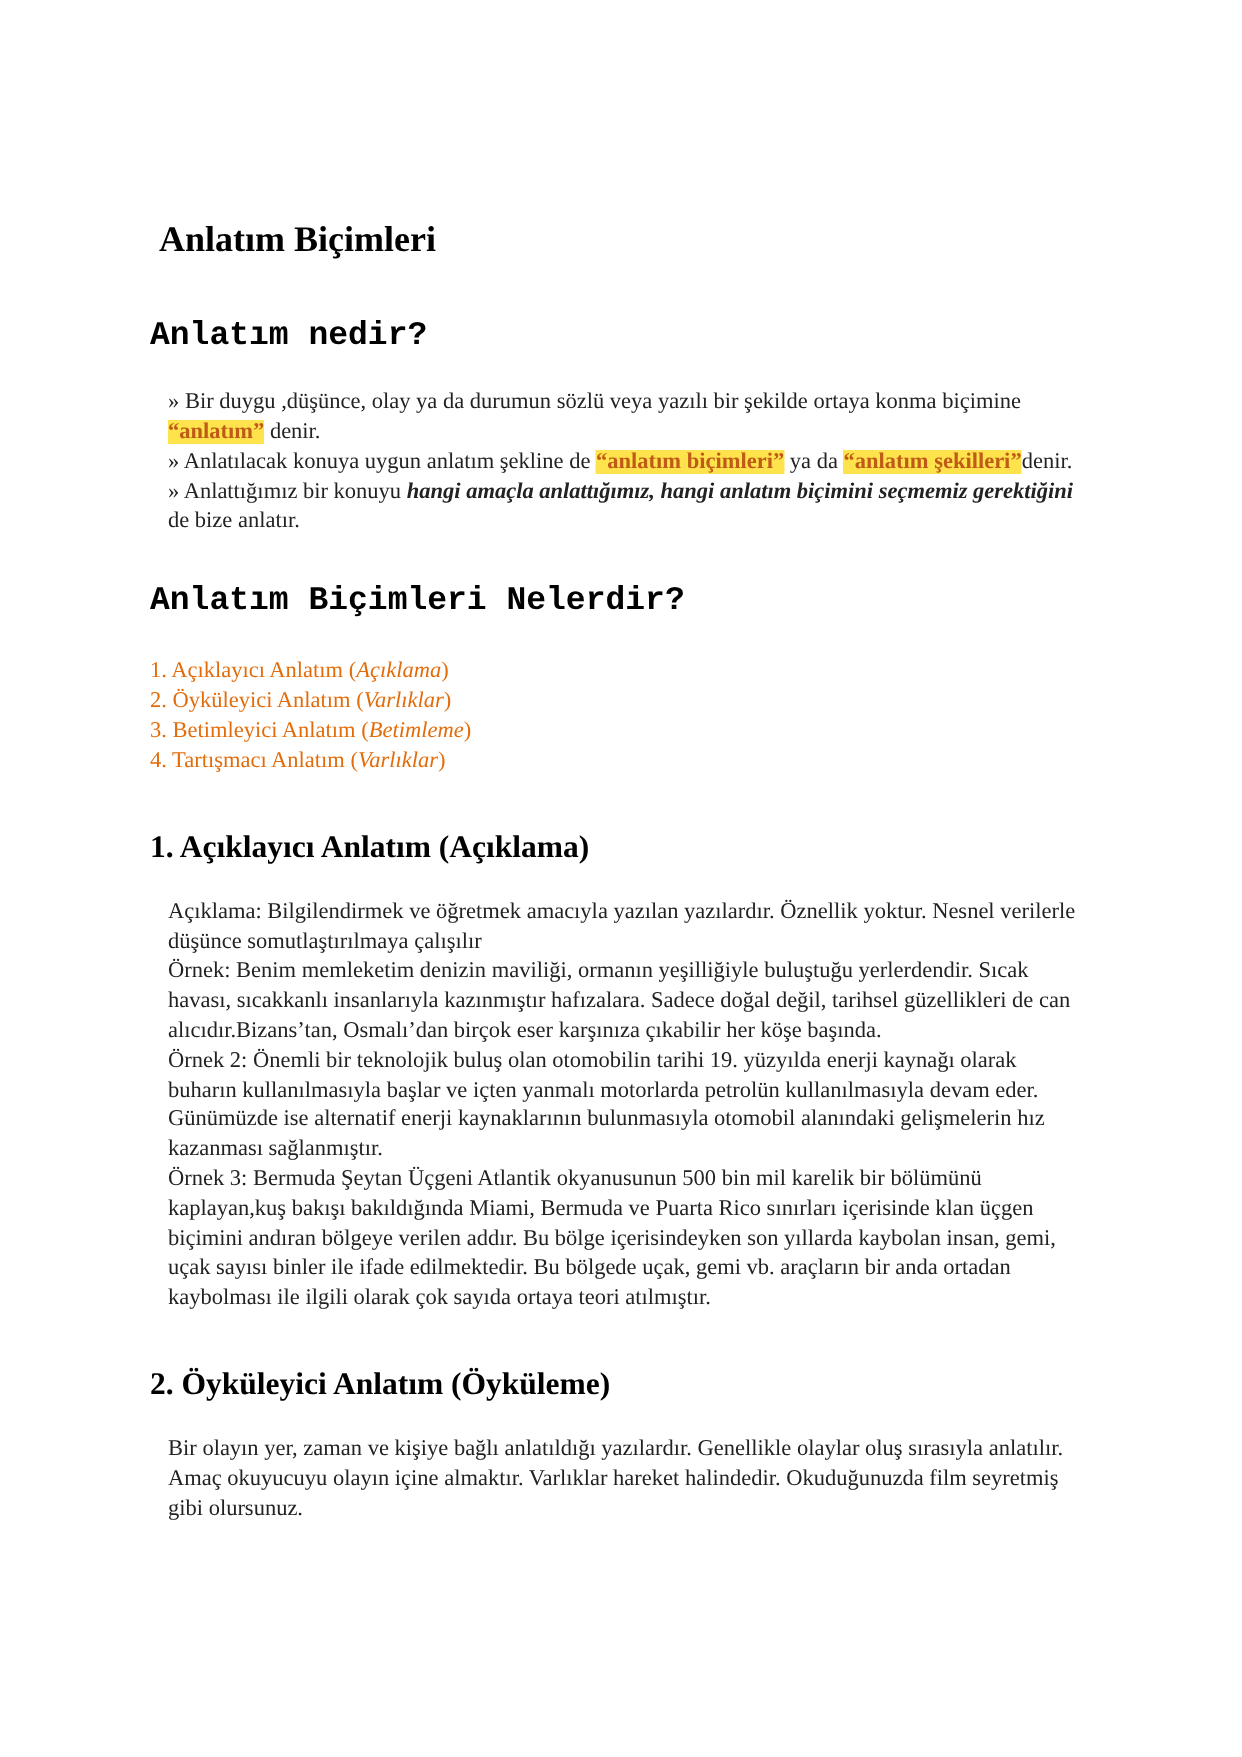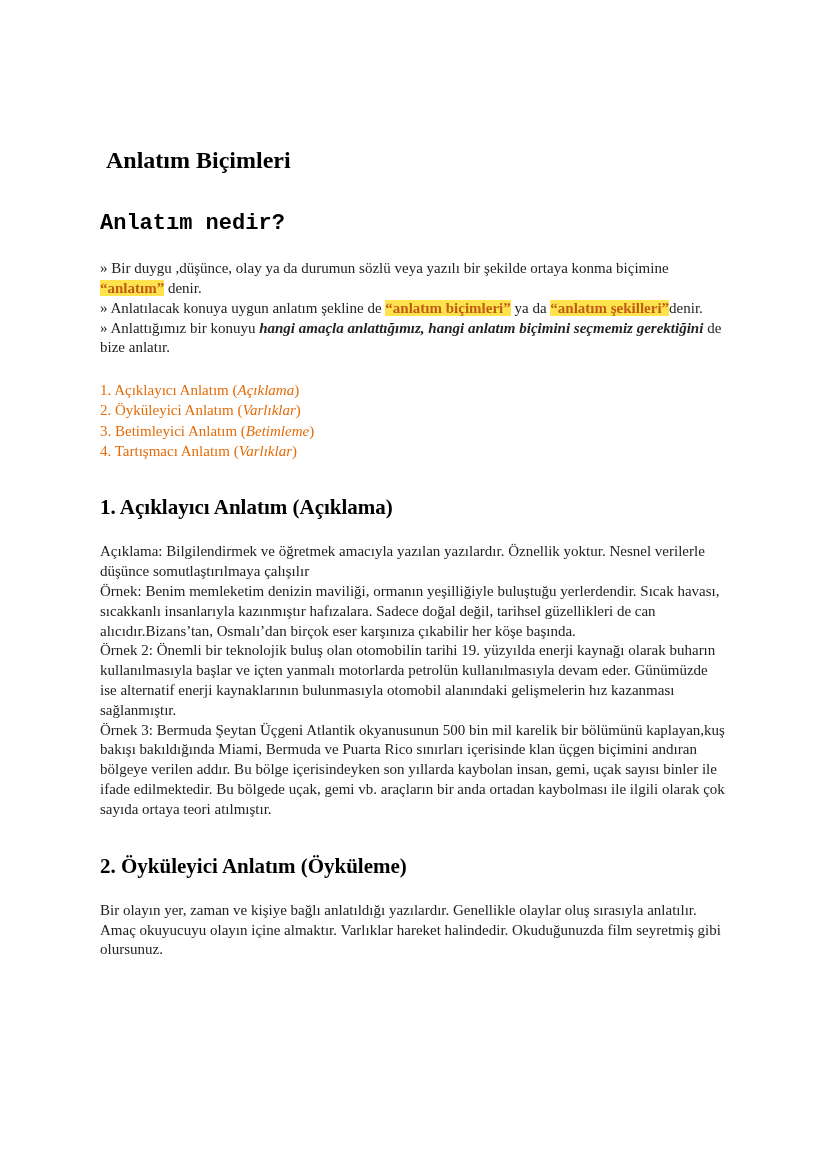--- a/index.html
+++ b/index.html
@@ -42,20 +42,21 @@
   }
   h3.section-heading{
     font-size:21px;
     line-height:1.2;
     margin:34px 0 0 0;
     color:var(--heading-text);
     font-weight:bold;
   }
   .para-block{
     margin-top:22px;
+    margin-left:12px;
   }
   .para-block p{
     margin:0;
   }
   .orange-list{
     margin-top:22px;
   }
   .orange-list p{
     margin:0;
     line-height:1.35;
@@ -84,20 +85,21 @@
   <h1 class="doc-title">Anlatım Biçimleri</h1>
 
   <h2 class="sub-heading">Anlatım nedir?</h2>
 
   <div class="para-block">
     <p><span class="run-n">» Bir duygu ,düşünce, olay ya da durumun sözlü veya yazılı bir şekilde ortaya konma biçimine </span><span class="run-hb">“anlatım”</span><span class="run-n"> denir.</span></p>
     <p><span class="run-n">» Anlatılacak konuya uygun anlatım şekline de </span><span class="run-hbi">“anlatım biçimleri”</span><span class="run-n"> ya da </span><span class="run-hbi">“anlatım şekilleri”</span><span class="run-n">denir.</span></p>
     <p><span class="run-n">» Anlattığımız bir konuyu </span><span class="run-bi">hangi amaçla anlattığımız, hangi anlatım biçimini seçmemiz gerektiğini</span><span class="run-n"> de bize anlatır.</span></p>
   </div>
 
+  <h2 class="sub-heading list-heading">Anlatım Biçimleri Nelerdir?</h2>
 
   <div class="orange-list">
     <p><span class="run-o">1. Açıklayıcı Anlatım (</span><span class="run-oi">Açıklama</span><span class="run-o">)</span></p>
     <p><span class="run-o">2. Öyküleyici Anlatım (</span><span class="run-oi">Varlıklar</span><span class="run-o">)</span></p>
     <p><span class="run-o">3. Betimleyici Anlatım (</span><span class="run-oi">Betimleme</span><span class="run-o">)</span></p>
     <p><span class="run-o">4. Tartışmacı Anlatım (</span><span class="run-oi">Varlıklar</span><span class="run-o">)</span></p>
   </div>
 
   <h3 class="section-heading">1. Açıklayıcı Anlatım (Açıklama)</h3>
 

